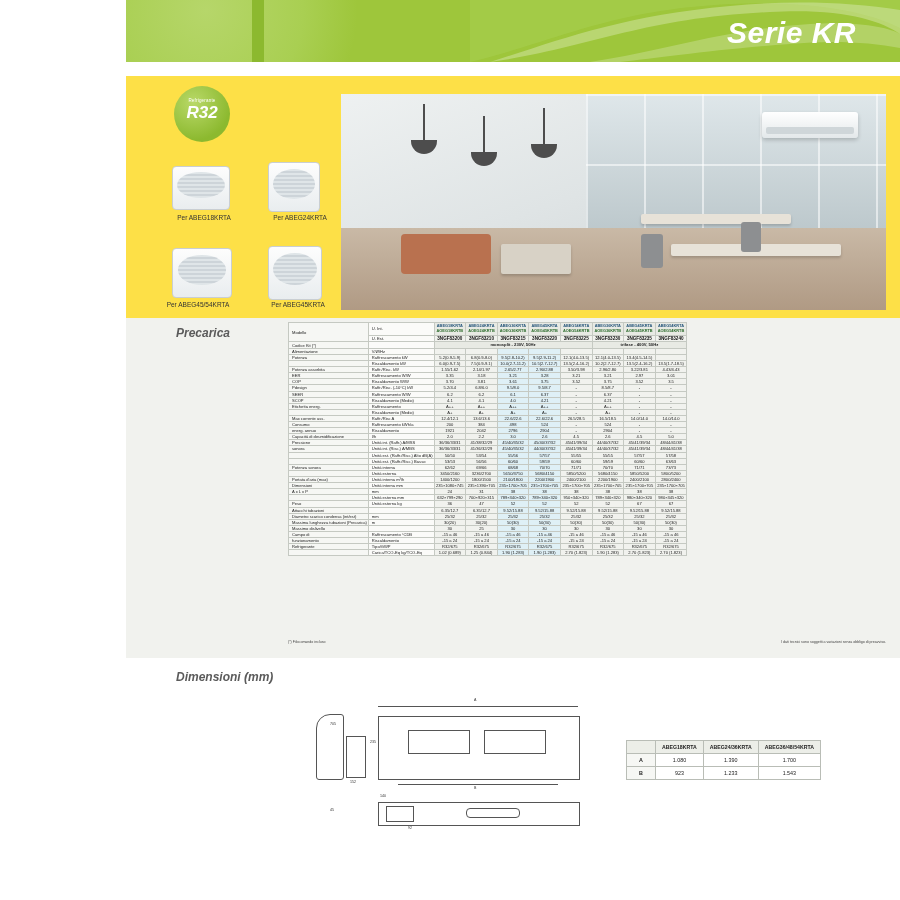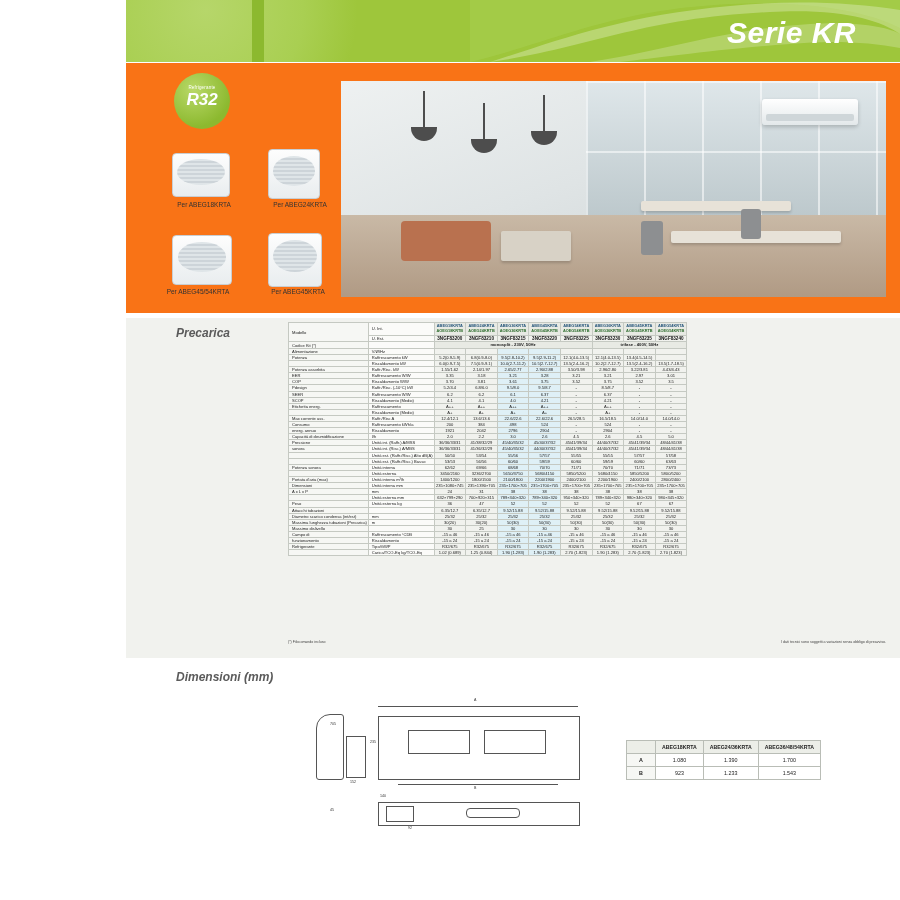--- a/index.html
+++ b/index.html
@@ -9,21 +9,21 @@
   
   .hdr{position:absolute;left:0;top:0;width:900px;height:68px;background:#fff;}
   .hdr-green{position:absolute;left:126px;top:0;width:774px;height:62px;background:#9ec63b;overflow:hidden;}
   .hdr-green:before{content:"";position:absolute;left:-40px;top:-70px;width:300px;height:200px;border-radius:50%;
       background:radial-gradient(circle at 40% 40%, #b6d66a 0%, #a9cf52 45%, #9ec63b 70%);}
   .hdr-swirl{position:absolute;right:0;top:0;width:430px;height:62px;}
   .hdr-title{position:absolute;right:44px;top:16px;color:#fff;font-size:30px;font-weight:bold;font-style:italic;letter-spacing:.5px;}
   .hdr-left-bar{position:absolute;left:126px;top:0;width:12px;height:62px;background:#8cb92f;}
 
   
-  .topblock{position:absolute;left:126px;top:63px;width:774px;height:250px;background:#f97316;}
+  .topblock{position:absolute;left:126px;top:76px;width:774px;height:250px;background:#fde047;}
   .r32{position:absolute;left:48px;top:10px;width:56px;height:56px;border-radius:50%;
       background:radial-gradient(circle at 35% 30%, #b9d968, #8cb92f 70%);color:#fff;text-align:center;}
   .r32 .rl{font-size:4.5px;display:block;margin-top:12px;line-height:1.2;letter-spacing:.2px;}
   .r32 .rb{font-size:17px;font-weight:bold;font-style:italic;display:block;line-height:1;margin-top:1px;}
 
   .unit{position:absolute;background:linear-gradient(#fdfdfd,#e9edef);border:1px solid #c9ced2;border-radius:4px;}
   .unit:after{content:"";position:absolute;left:8%;top:12%;width:84%;height:62%;
       border-radius:50%;background:repeating-linear-gradient(180deg,#dfe5e8 0 2px,#cdd4d9 2px 4px);}
   .ucap{position:absolute;font-size:6.5px;color:#333;text-align:center;width:120px;}
 

